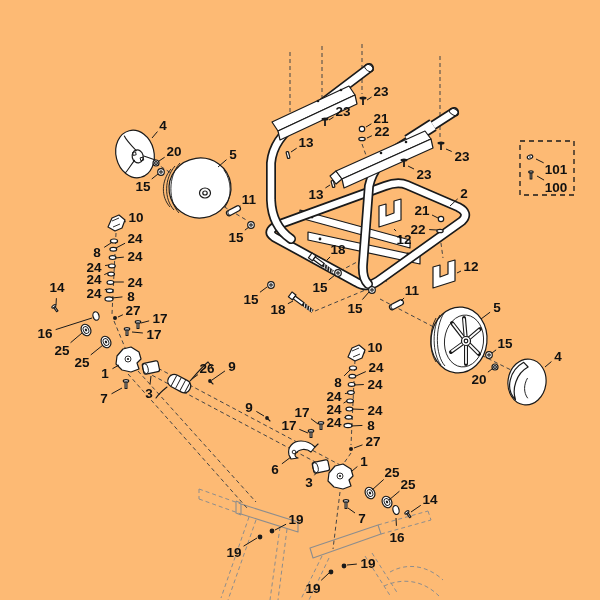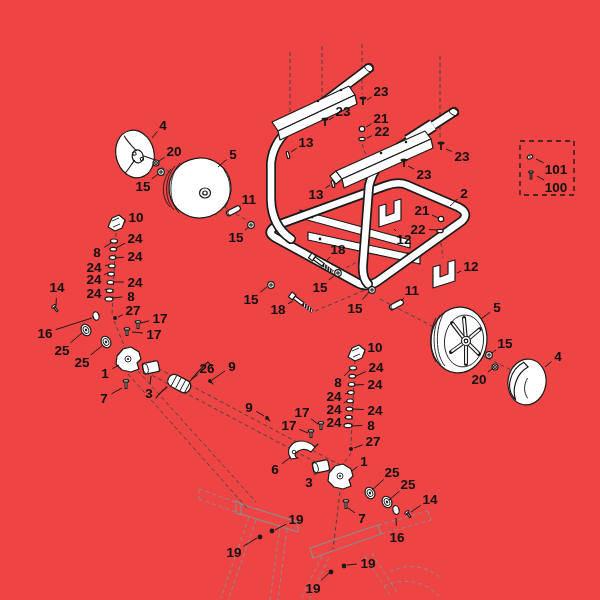--- a/index.html
+++ b/index.html
@@ -1,16 +1,16 @@
 <!DOCTYPE html>
 <html><head>
 <meta charset="utf-8">
 <style>
   html,body{margin:0;padding:0;background:#fff;}
-  .stage{width:600px;height:600px;position:relative;background:#ef4444;overflow:hidden;}
+  .stage{width:600px;height:600px;position:relative;background:#fdba74;overflow:hidden;}
   svg{display:block;}
   .wh{fill:#fff;stroke:#1a1a1a;stroke-width:1.2;stroke-linejoin:round;}
   .ln{fill:none;stroke:#1a1a1a;stroke-width:1.1;stroke-linecap:round;}
   .thin{fill:none;stroke:#1a1a1a;stroke-width:0.9;}
   .blk{fill:#1a1a1a;stroke:none;}
   .tube-o{fill:none;stroke:#1a1a1a;stroke-width:10;stroke-linecap:round;stroke-linejoin:round;}
   .tube-i{fill:none;stroke:#fff;stroke-width:6.6;stroke-linecap:round;stroke-linejoin:round;}
   .slv-o{fill:none;stroke:#1a1a1a;stroke-width:13.5;stroke-linecap:butt;}
   .slv-i{fill:none;stroke:#fff;stroke-width:10;stroke-linecap:butt;}
   .dash{fill:none;stroke:#444;stroke-width:1;stroke-dasharray:4 3;}

